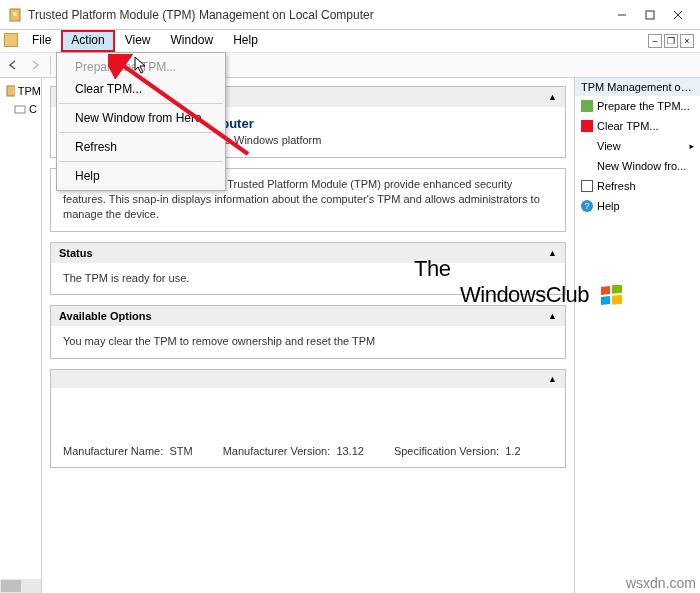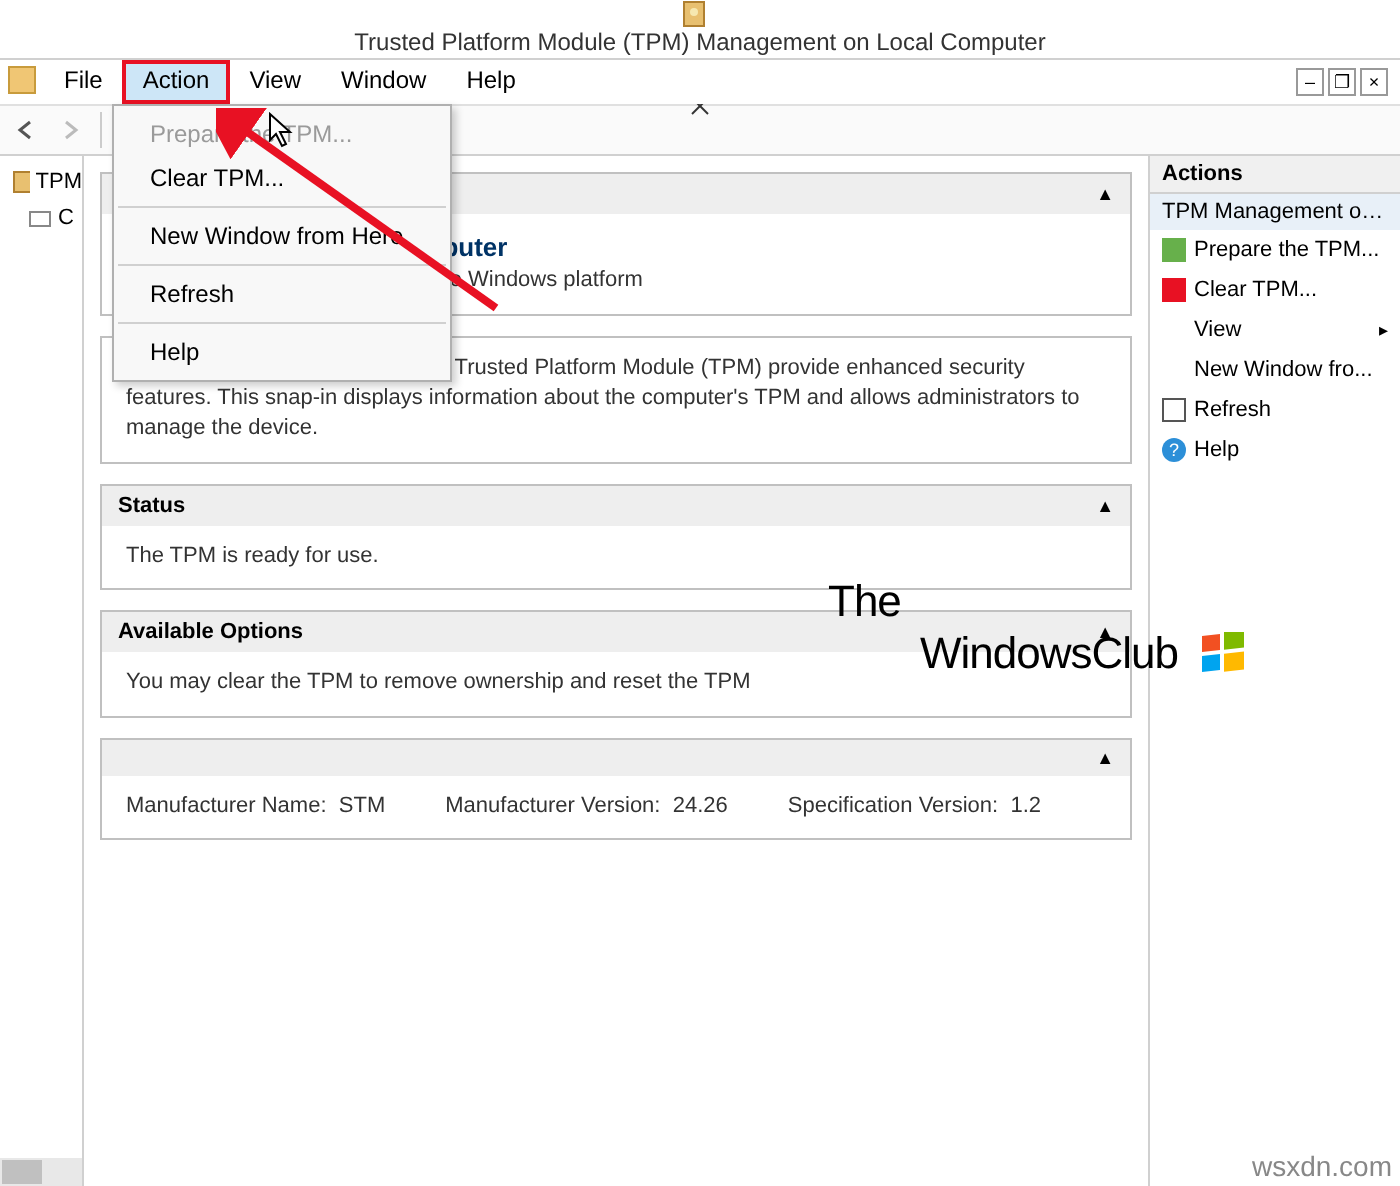--- a/index.html
+++ b/index.html
@@ -1,17 +1,17 @@
 <!DOCTYPE html>
 <html><head>
 <meta charset="utf-8">
 <style>
 * { box-sizing: border-box; margin: 0; padding: 0; font-family: "Segoe UI", Tahoma, sans-serif; }
 body { width: 700px; height: 593px; overflow: hidden; background: #fff; position: relative; }
-.titlebar { height: 30px; background: #fff; border-bottom: 1px solid #d0d0d0; display: flex; align-items: center; padding: 0 8px; font-size: 12px; color: #333; flex-direction: column; }
+.titlebar { height: 30px; background: #fff; border-bottom: 1px solid #d0d0d0; display: flex; align-items: center; padding: 0 8px; font-size: 12px; color: #333; }
 .titlebar .icon { width: 14px; height: 14px; margin-right: 6px; }
 .titlebar .spacer { flex: 1; }
 .titlebar .winbtn { width: 28px; height: 20px; display: flex; align-items: center; justify-content: center; }
 .menubar { height: 22px; display: flex; align-items: stretch; background: #fff; font-size: 12px; padding-left: 4px; position: relative; }
 .menubar .docicon { width: 14px; height: 14px; margin: 3px 4px 0 0; background: #f0c674; border: 1px solid #c89b3c; }
 .menubar .mitem { padding: 3px 10px; cursor: default; }
 .menubar .mitem.active { border: 2px solid #e81123; padding: 1px 8px; background: #cde6f7; }
 .menubar .right { margin-left: auto; display: flex; align-items: center; padding-right: 6px; gap: 2px; }
 .menubar .right .sm { width: 14px; height: 14px; border: 1px solid #999; font-size: 9px; text-align: center; line-height: 12px; }
 .toolbar { height: 26px; border-top: 1px solid #e0e0e0; border-bottom: 1px solid #d0d0d0; display: flex; align-items: center; padding: 0 4px; gap: 4px; background: #fafafa; }
@@ -26,31 +26,31 @@
 .actionspane { width: 126px; border-left: 1px solid #d0d0d0; background: #fff; font-size: 11px; display: flex; flex-direction: column; }
 .actionspane .hdr { background: #f0f0f0; border-bottom: 1px solid #d0d0d0; padding: 3px 6px; font-weight: 600; }
 .actionspane .sub { background: #e8f0f8; padding: 3px 6px; font-size: 11px; white-space: nowrap; overflow: hidden; text-overflow: ellipsis; }
 .actionspane .aitem { padding: 4px 6px; display: flex; align-items: center; gap: 4px; cursor: default; white-space: nowrap; overflow: hidden; text-overflow: ellipsis; }
 .actionspane .chev::after { content: "▸"; margin-left: auto; font-size: 9px; }
 .section { border: 1px solid #c0c0c0; }
 .section .shead { background: #eee; padding: 4px 8px; font-size: 11px; font-weight: 700; display: flex; align-items: center; }
 .section .shead .collapse { margin-left: auto; font-size: 9px; }
 .section .sbody { padding: 8px 12px; font-size: 11px; color: #333; line-height: 1.4; }
 .topsection .line1 { font-weight: 700; color: #003366; font-size: 13px; }
-.manurow { display: flex; gap: 30px; font-size: 11px; }
+.manurow { display: flex; gap: 30px; font-size: 11px; margin-top: 48px; }
 
 .dropdown { position: absolute; left: 56px; top: 52px; width: 170px; background: #f8f8f8; border: 1px solid #b0b0b0; box-shadow: 2px 2px 4px rgba(0,0,0,.2); z-index: 10; font-size: 12px; padding: 3px 0; }
 .dropdown .dmi { padding: 4px 18px; cursor: default; }
 .dropdown .dmi.dis { color: #9a9a9a; }
 .dropdown .dsep { height: 1px; background: #d0d0d0; margin: 3px 2px; }
 
 .arrow { position: absolute; left: 108px; top: 54px; z-index: 20; pointer-events: none; }
 
 .watermark { position: absolute; left: 414px; top: 256px; z-index: 30; pointer-events: none; font-family: "Segoe UI", sans-serif; }
-.watermark .t1 { font-size: 22px; font-weight: 400; letter-spacing: -0.5px; margin-top: 32px; }
+.watermark .t1 { font-size: 22px; font-weight: 400; letter-spacing: -0.5px; }
 .watermark .t2 { font-size: 22px; font-weight: 400; letter-spacing: -0.5px; margin-left: 46px; }
 .watermark .flag { display: inline-block; vertical-align: middle; margin-left: 8px; }
 .credit { position: absolute; right: 4px; bottom: 2px; font-size: 14px; color: #888; z-index: 50; }
 .aico { width: 12px; height: 12px; display: inline-block; }
 .grn { background: #67b04b; }
 .cross { background: #e81123; }
 .blk { border: 1px solid #555; }
 .ques { background: #2c8fd8; border-radius: 50%; color: #fff; font-size: 9px; text-align: center; line-height: 12px; }
 .cursor { position: absolute; left: 134px; top: 56px; z-index: 25; pointer-events: none; }
 </style>
@@ -169,29 +169,28 @@
         </div>
       <div class="sbody">You may clear the TPM to remove ownership and reset the TPM</div>
     </div>
     <div class="section">
       <div class="shead">
           <span class="collapse">▲</span>
         </div>
       <div class="sbody">
         <div class="manurow">
           <span><span>Manufacturer Name:</span>&nbsp;&nbsp;<span>STM</span></span>
-          <span><span>Manufacturer Version:</span>&nbsp;&nbsp;<span>24.26</span></span>
+          <span><span>Manufacturer Version:</span>&nbsp;&nbsp;<span>13.12</span></span>
           <span><span>Specification Version:</span>&nbsp;&nbsp;<span>1.2</span></span>
         </div>
       </div>
     </div>
   </div>
 
   <div class="actionspane">
-    <div class="hdr">Actions</div>
     <div class="sub">TPM Management on ...</div>
     <div class="aitem">
         <span class="aico grn"></span>
         <span>Prepare the TPM...</span>
       </div>
     <div class="aitem">
         <span class="aico cross"></span>
         <span>Clear TPM...</span>
       </div>
     <div class="aitem chev">

